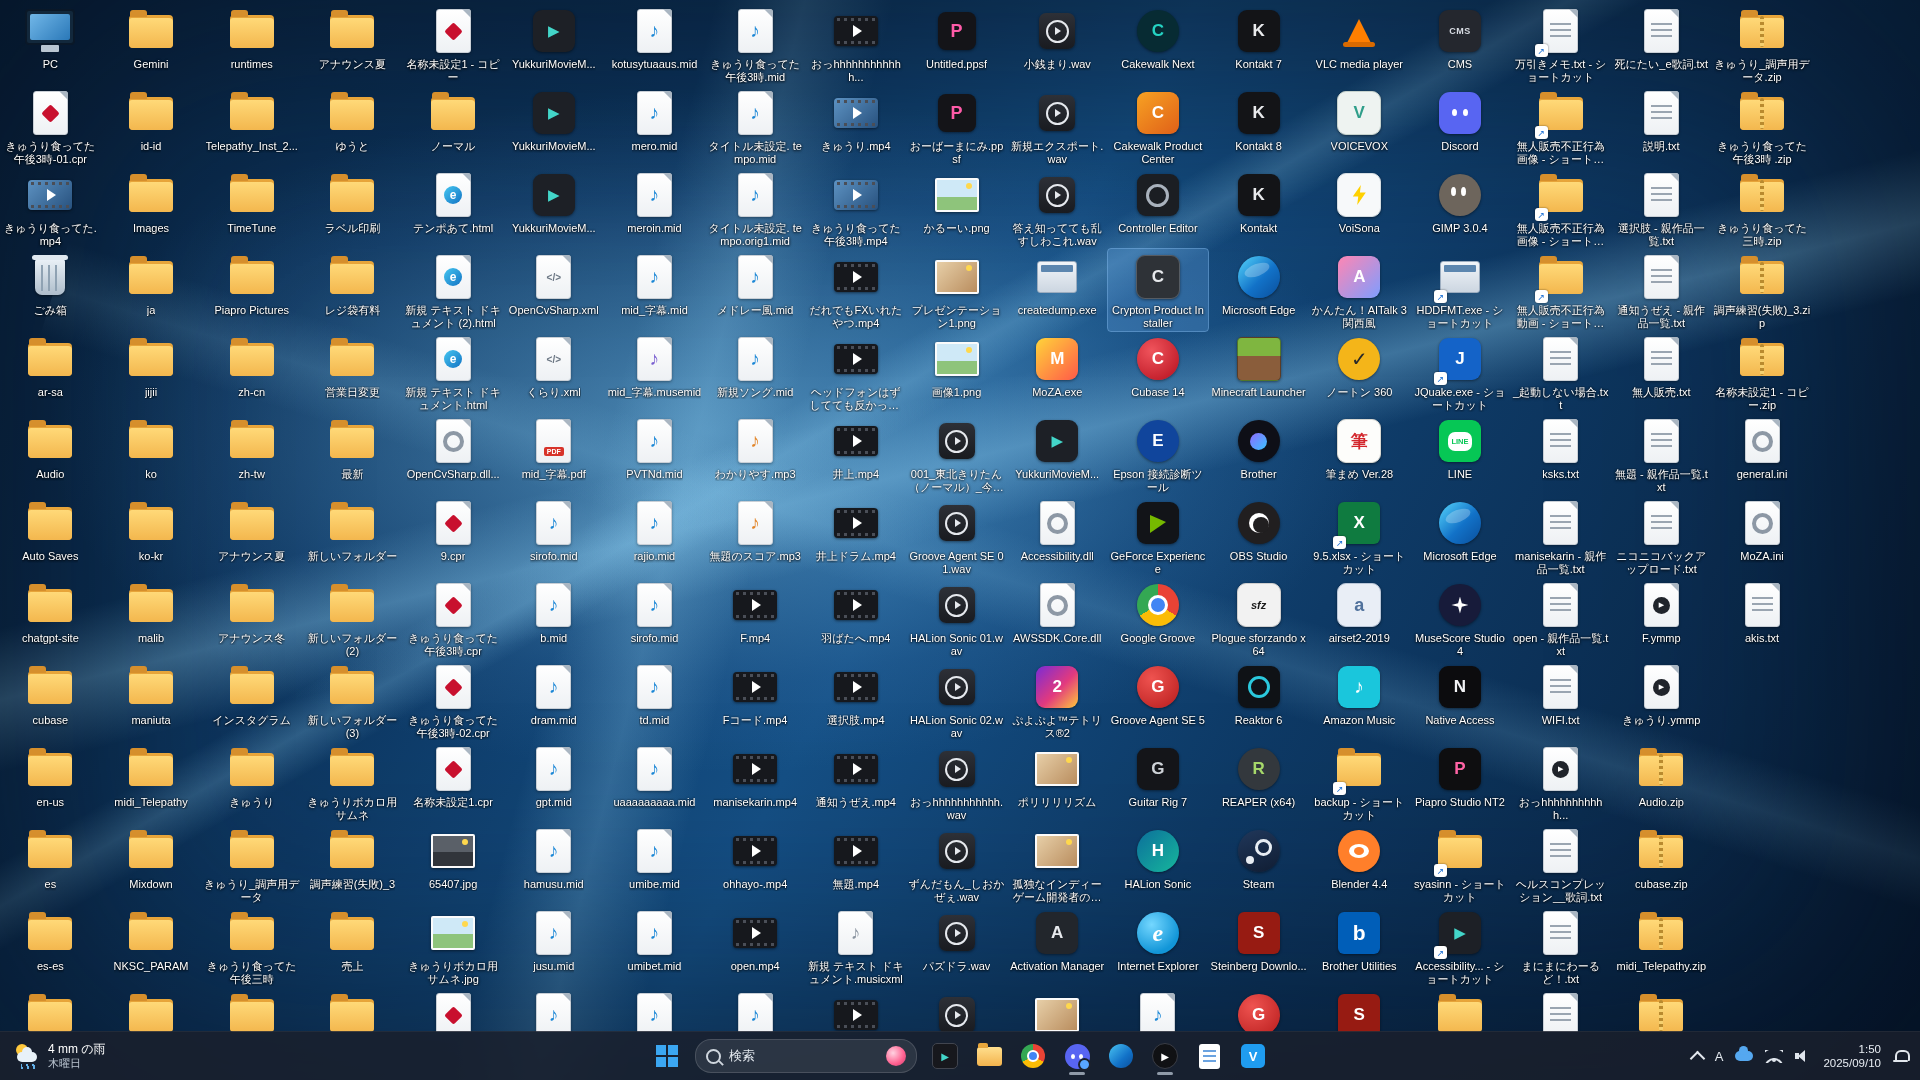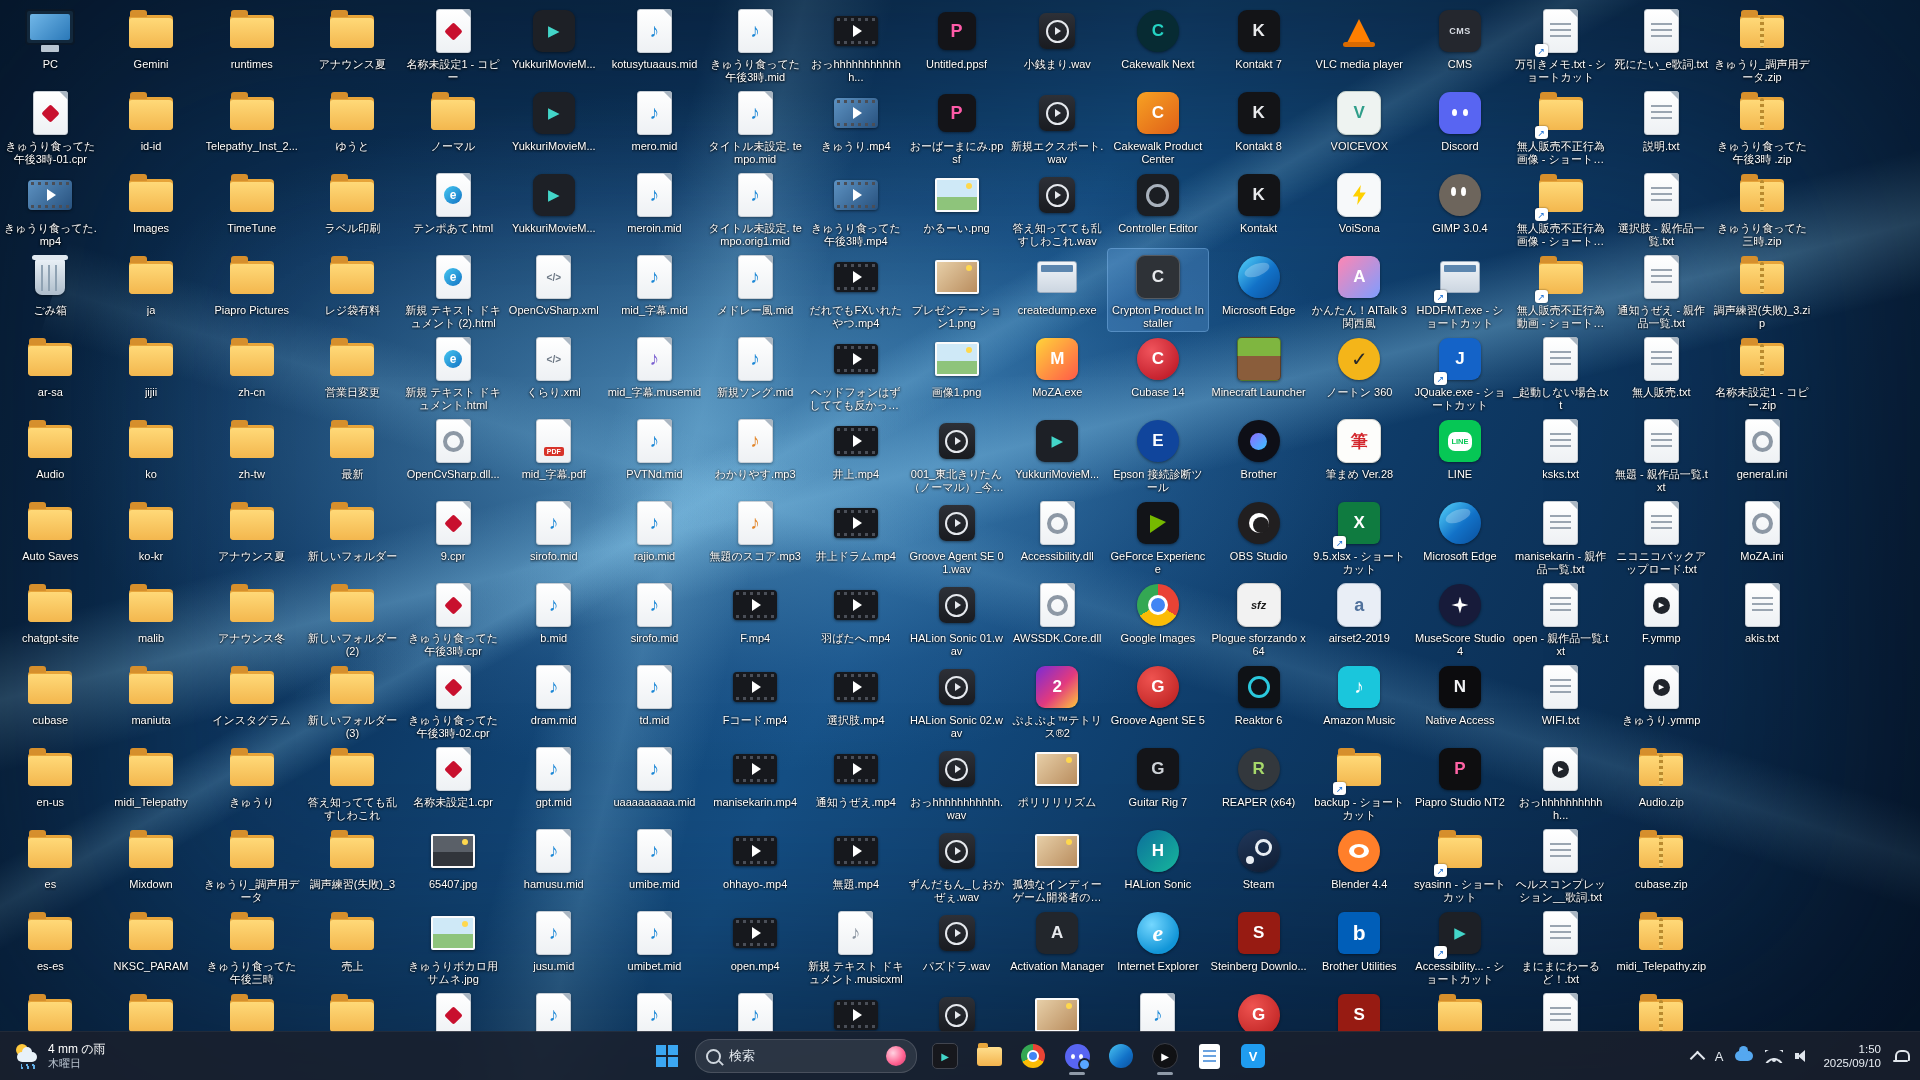--- a/index.html
+++ b/index.html
@@ -1146,21 +1146,21 @@
         <span class="pg ">
           <i class="donut"></i>
         </span>
       </span>
       <div class="di-label">AWSSDK.Core.dll</div>
     </div>
     <div class="di">
       <span class="di-icon">
         <span class="app a-chrome"></span>
       </span>
-      <div class="di-label">Google Images</div>
+      <div class="di-label">Google Groove</div>
     </div>
     <div class="di">
       <span class="di-icon">
         <span class="app a-sforzando"></span>
       </span>
       <div class="di-label">Plogue sforzando x64</div>
     </div>
     <div class="di">
       <span class="di-icon">
         <span class="app a-airset"></span>
@@ -1327,21 +1327,21 @@
     <div class="di">
       <span class="di-icon">
         <span class="ic-folder"></span>
       </span>
       <div class="di-label">きゅうり</div>
     </div>
     <div class="di">
       <span class="di-icon">
         <span class="ic-folder"></span>
       </span>
-      <div class="di-label">答え知ってても乱すしわこれ</div>
+      <div class="di-label">きゅうりボカロ用サムネ</div>
     </div>
     <div class="di">
       <span class="di-icon">
         <span class="pg ">
           <i class="cdia"></i>
         </span>
       </span>
       <div class="di-label">名称未設定1.cpr</div>
     </div>
     <div class="di">

